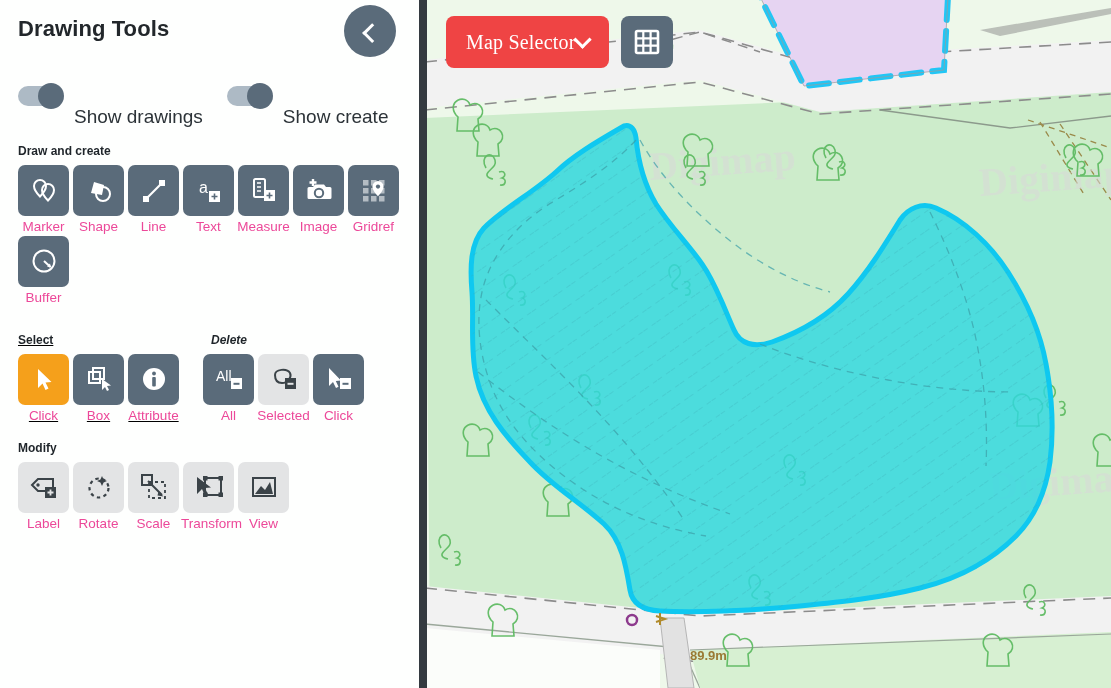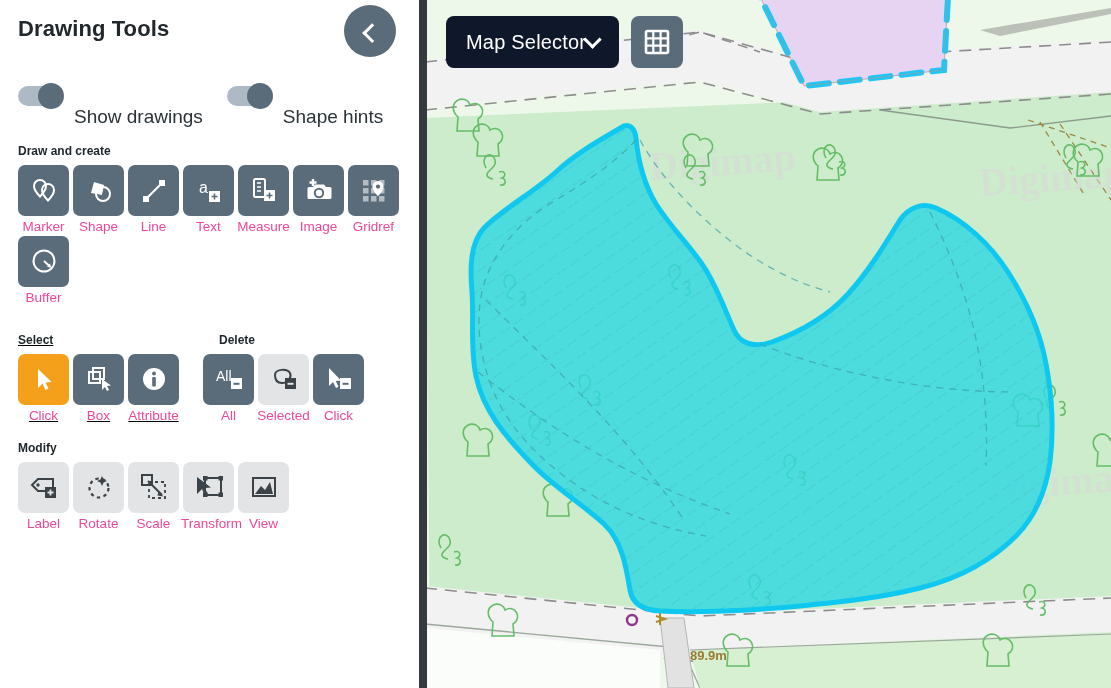--- a/index.html
+++ b/index.html
@@ -24,24 +24,24 @@
     fill: #d9d9d9; opacity: .55;
   }
 
   
   .map-controls {
     position: absolute; left: 446px; top: 16px;
     display: flex; align-items: center; gap: 12px; z-index: 40;
   }
   .map-selector-btn {
     display: flex; align-items: center; 
-    background: #0f172a; color: #fff;
+    background: #ef4444; color: #fff;
     border: none; border-radius: 8px;
     height: 52px; padding: 0 20px;
-    font-size: 20px; font-family: Liberation Sans, sans-serif;
+    font-size: 20px; font-family: Liberation Serif, serif;
     cursor: pointer; letter-spacing: .2px;
   }
   .chev-d {
     width: 13px; height: 13px; display: inline-block;
     border-right: 3px solid #fff; border-bottom: 3px solid #fff;
     transform: rotate(45deg) translate(-2px,-2px);
   }
   .grid-btn {
     width: 52px; height: 52px; background: #5a6b7a;
     border: none; border-radius: 8px; cursor: pointer;
@@ -351,21 +351,21 @@
       <div class="toggle-group">
         <div class="switch">
             <div class="knob"></div>
           </div>
         <div class="toggle-label">Show drawings</div>
       </div>
       <div class="toggle-group">
         <div class="switch">
             <div class="knob"></div>
           </div>
-        <div class="toggle-label">Shape hints</div>
+        <div class="toggle-label">Show create</div>
       </div>
     </div>
 
     <div class="section-wrap">
       <div class="section-head">Draw and create</div>
       <div class="tool-grid">
 
         <div class="tool">
             <div class="tile">
           <svg width="30" height="30" viewBox="0 0 30 30">
@@ -500,21 +500,21 @@
               <rect x="12.2" y="12" width="3.6" height="9.5" rx="1" fill="#5a6b7a"></rect>
             </svg>
               </div>
             <div class="cap">Attribute</div>
           </div>
 
         </div>
       </div>
 
       <div>
-        <div class="section-head" style="margin-left:20px;">Delete</div>
+        <div class="section-head" style="margin-left:12px;font-style:italic;">Delete</div>
         <div class="tool-grid">
 
           <div class="tool">
               <div class="tile">
             <svg width="30" height="28" viewBox="0 0 30 28">
               <text x="2" y="16" font-family="Liberation Sans, sans-serif" font-size="14" fill="#fff">All</text>
               <rect x="17" y="13" width="11" height="11" fill="#fff"></rect>
               <rect x="19.5" y="17.8" width="6" height="2" fill="#5a6b7a"></rect>
             </svg>
               </div>

